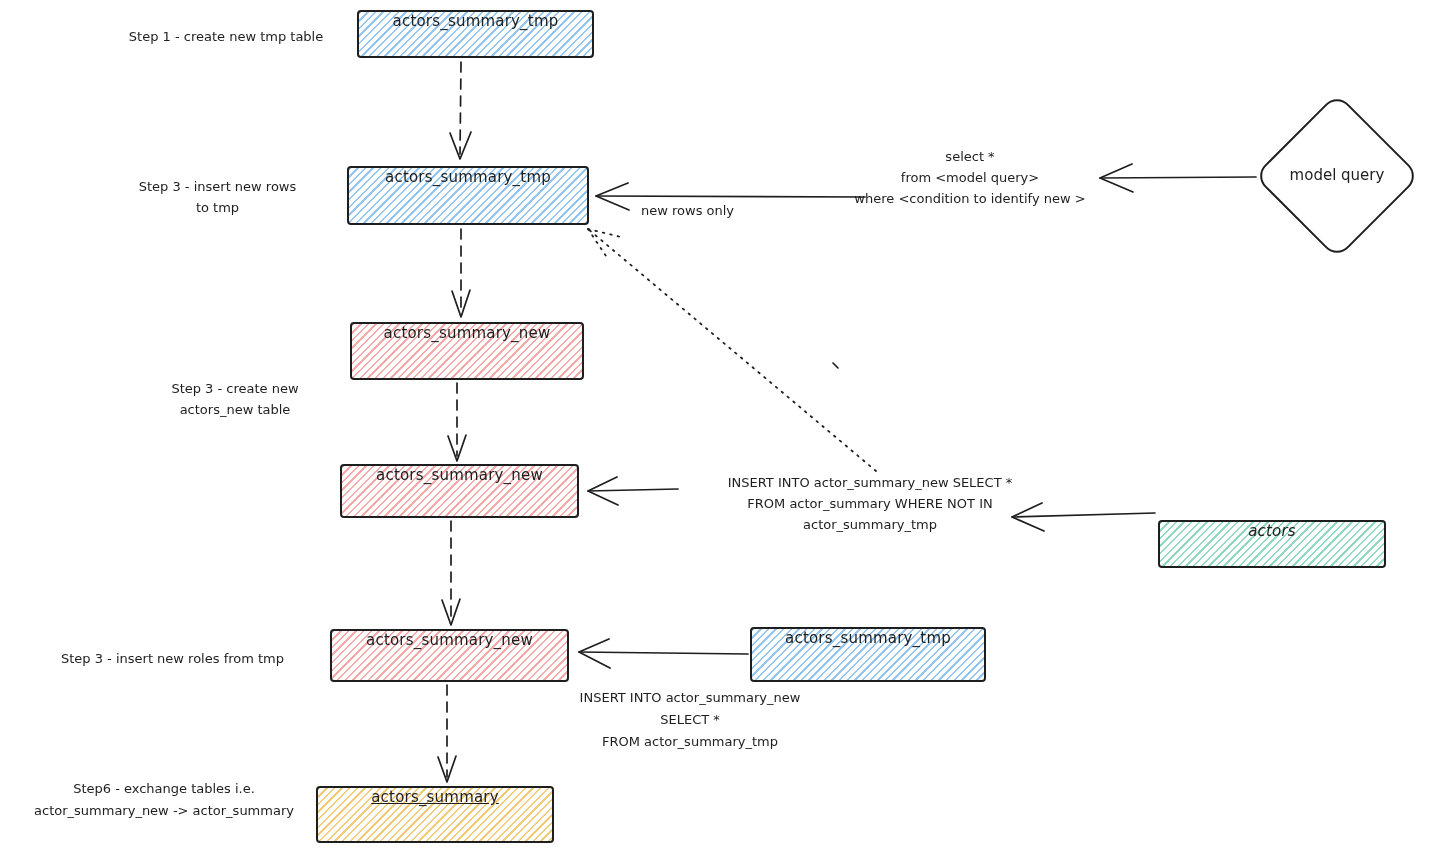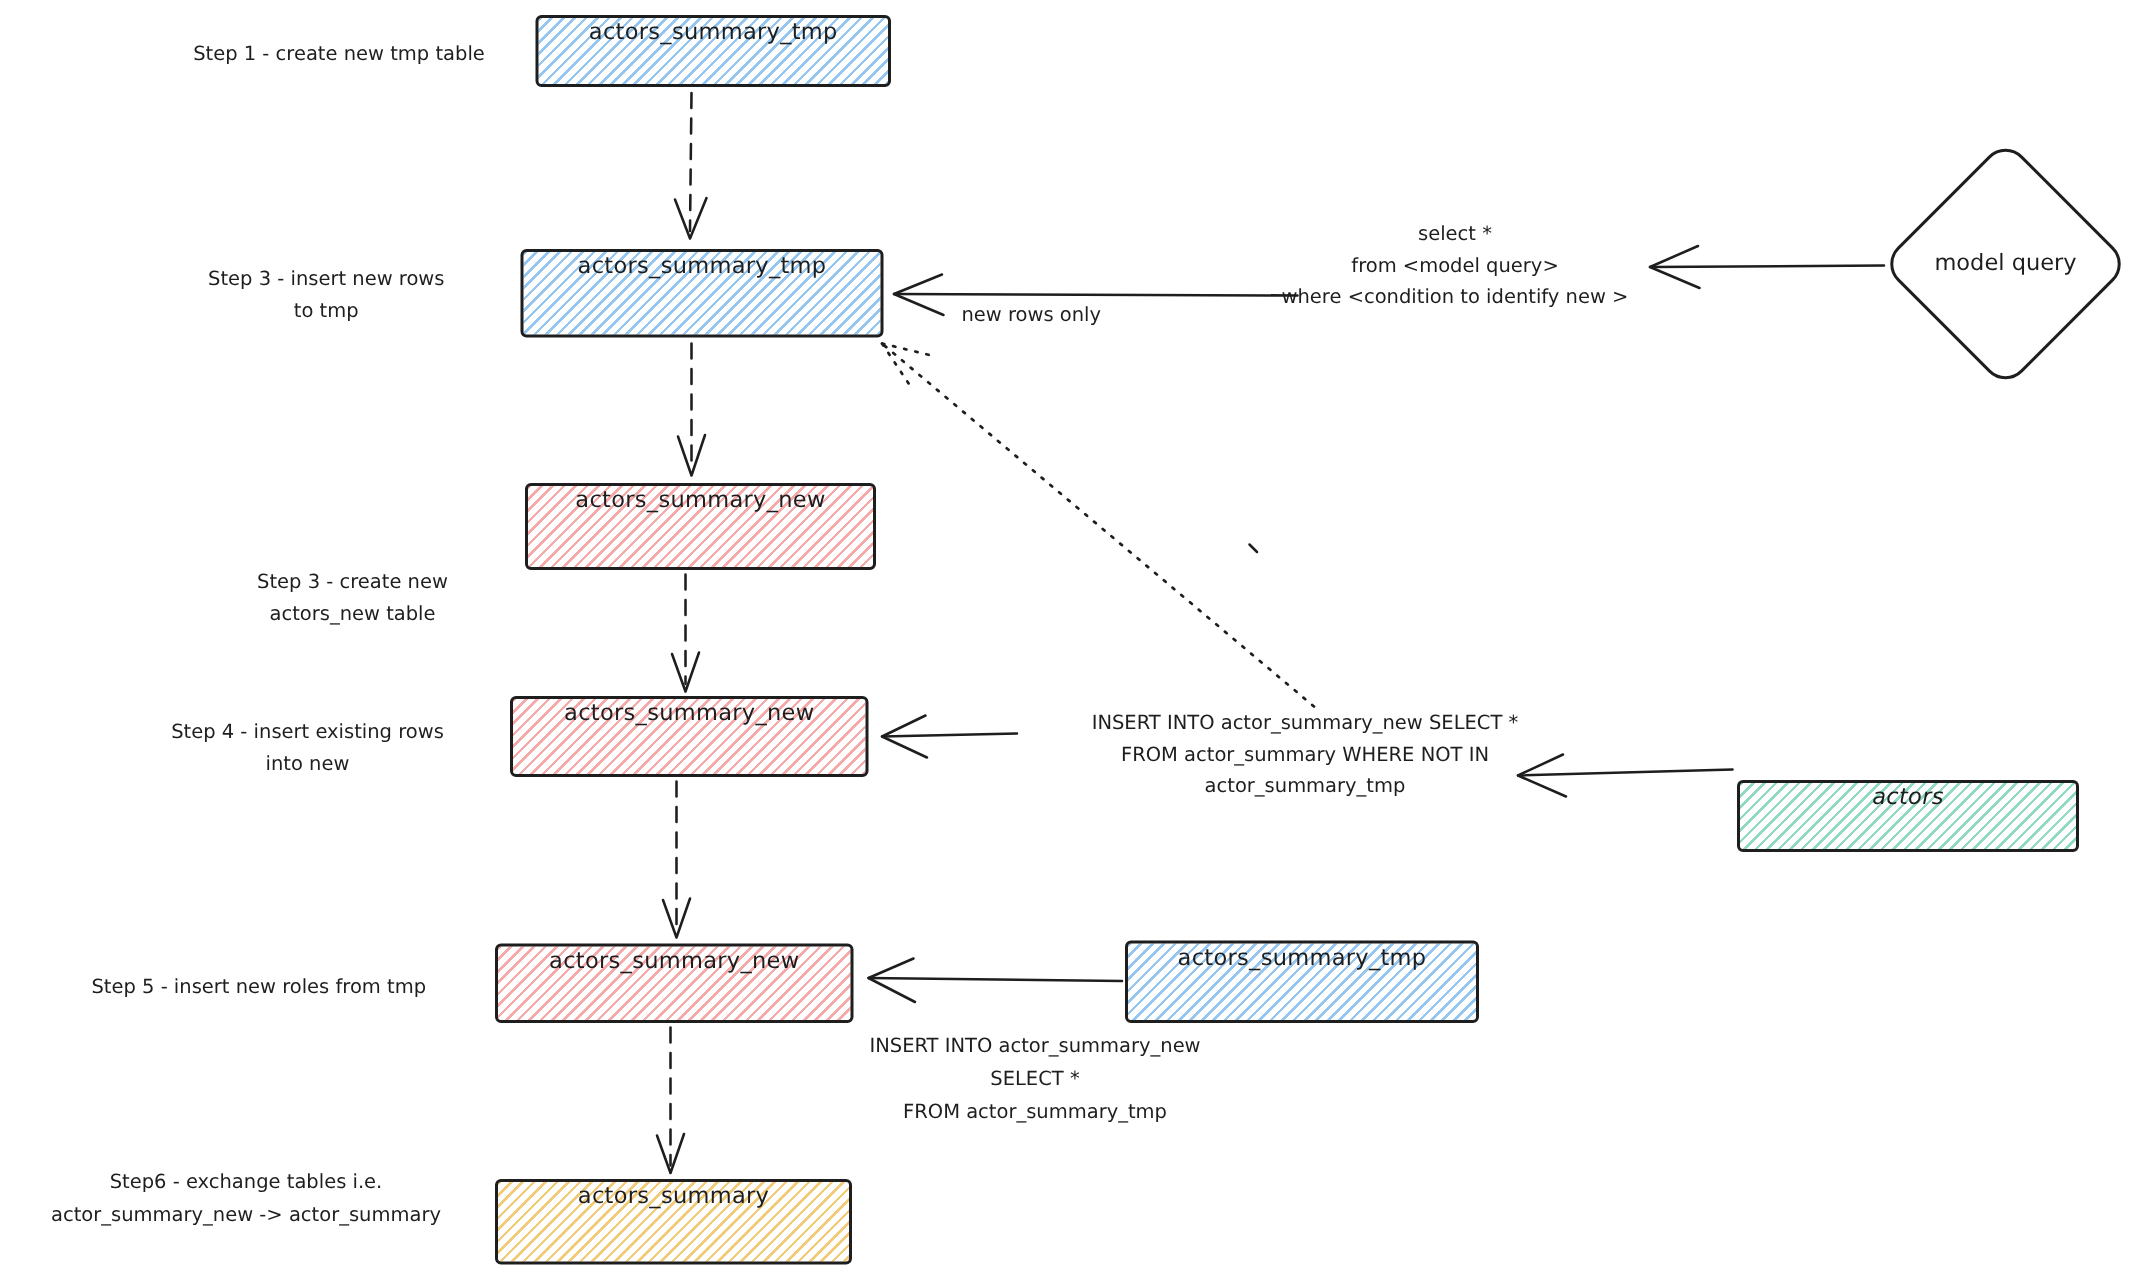--- a/index.html
+++ b/index.html
@@ -84,23 +84,21 @@
 </head>
 <body>
 
 <div class="canvas">
 
   <div class="label center" style="left:90px; top:26px; width:272px;">Step 1 - create new tmp table</div>
   <div class="label center" style="left:95px; top:176px; width:245px;">Step 3 - insert new rows
 to tmp</div>
   <div class="label center" style="left:110px; top:334px; width:250px;margin-top:44px;">Step 3 - create new
 actors_new table</div>
-  <div class="label center" style="left:60px; top:478px; width:290px;">Step 4 - insert existing rows
-into new</div>
-  <div class="label center" style="left:25px; top:648px; width:295px;">Step 5 - insert new roles from tmp</div>
+  <div class="label center" style="left:25px; top:648px; width:295px;">Step 3 - insert new roles from tmp</div>
   <div class="label center" style="left:8px; top:778px; width:312px; line-height:22px;">Step6 - exchange tables i.e.
 actor_summary_new -&gt; actor_summary</div>
 
   <div class="label center" style="left:810px; top:146px; width:320px;">select *
 from &lt;model query&gt;
 where &lt;condition to identify new &gt;</div>
   <div class="label" style="left:641px; top:200px; width:130px;">new rows only</div>
   <div class="label center" style="left:680px; top:472px; width:380px;">INSERT INTO actor_summary_new SELECT *
 FROM actor_summary WHERE NOT IN
 actor_summary_tmp</div>
@@ -116,21 +114,21 @@
   </div>
   <div class="node hatch-pink" style="left:350px; top:322px; width:234px; height:58px;">
     <span>actors_summary_new</span>
   </div>
   <div class="node hatch-pink" style="left:340px; top:464px; width:239px; height:54px;">
     <span>actors_summary_new</span>
   </div>
   <div class="node hatch-pink" style="left:330px; top:629px; width:239px; height:53px;">
     <span>actors_summary_new</span>
   </div>
-  <div class="node hatch-yellow" style="left:330px; top:786px; width:238px; height:57px;">
+  <div class="node hatch-yellow" style="left:316px; top:786px; width:238px; height:57px;text-decoration:underline;">
     <span>actors_summary</span>
   </div>
   <div class="node hatch-green" style="left:1158px; top:520px; width:228px; height:48px;font-style:italic;">
     <span>actors</span>
   </div>
   <div class="node hatch-blue" style="left:750px; top:627px; width:236px; height:55px;">
     <span>actors_summary_tmp</span>
   </div>
 
   <div class="diamond-shape"></div>

